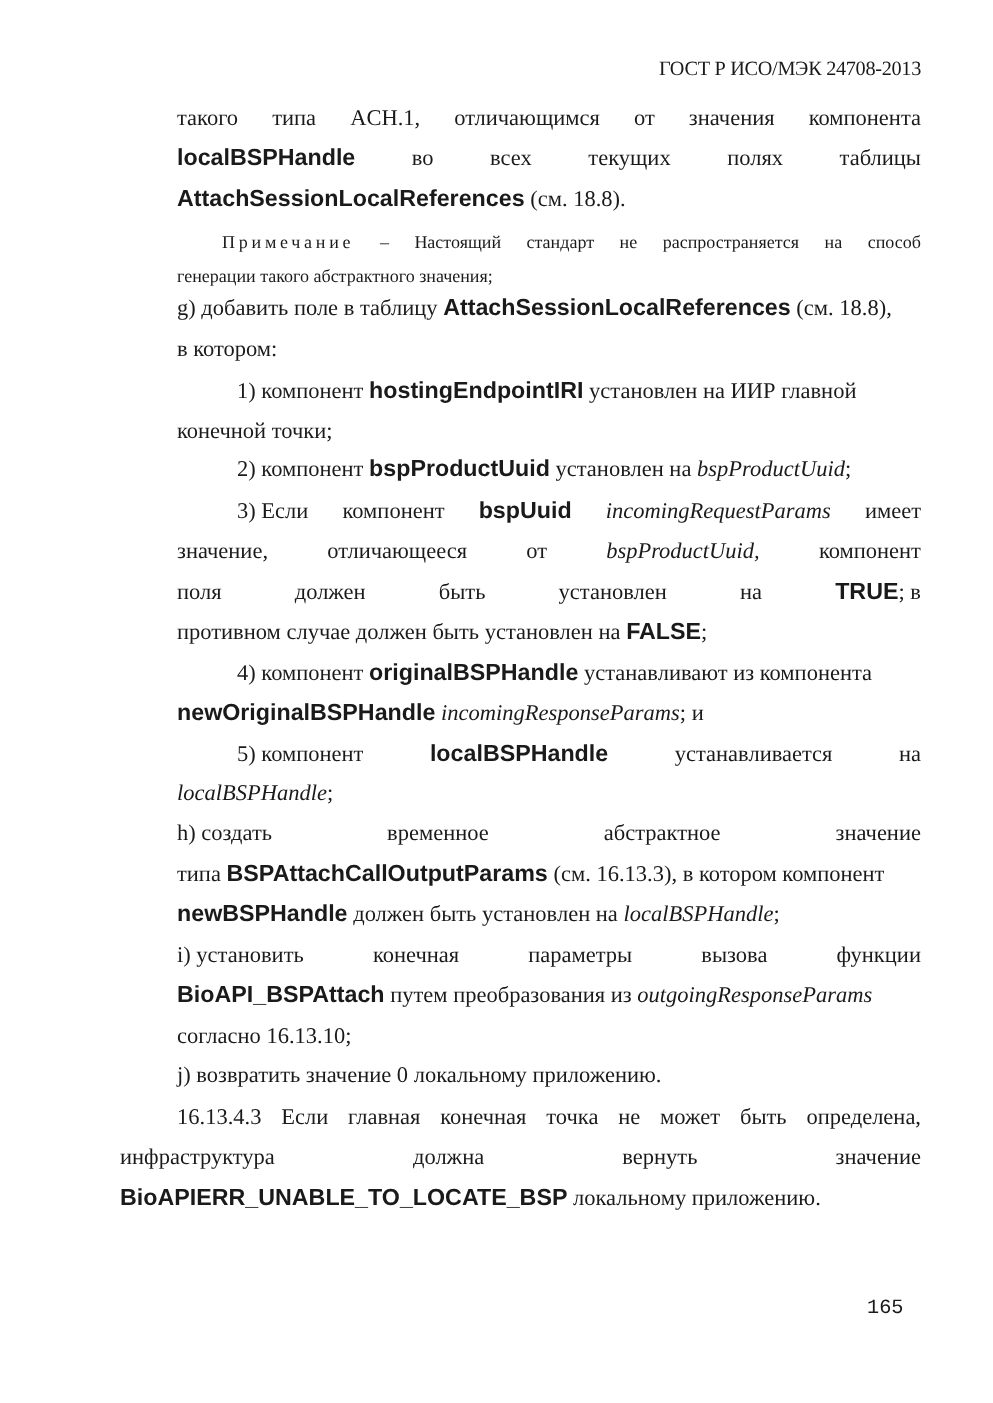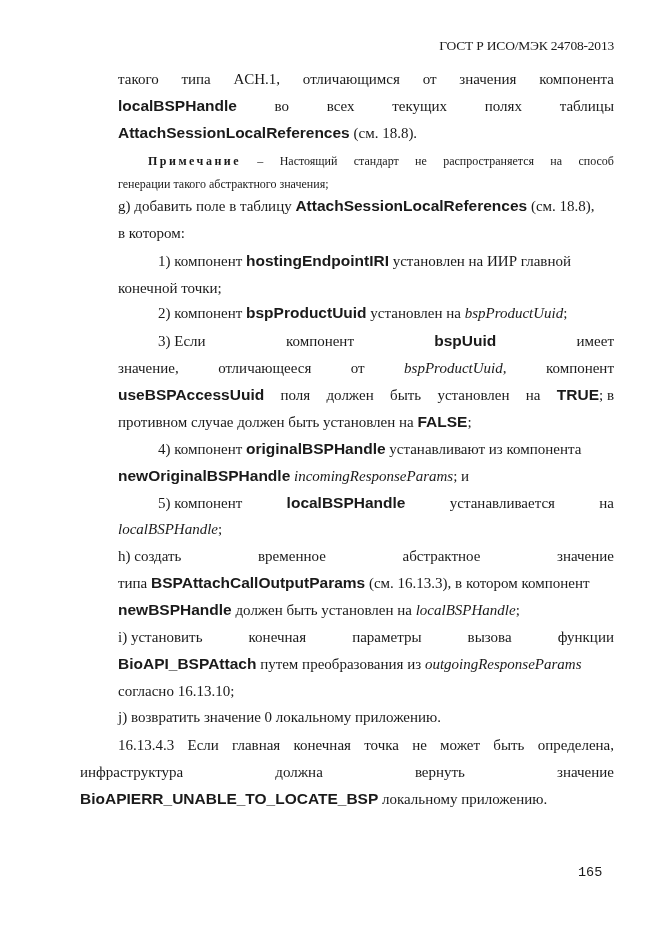--- a/index.html
+++ b/index.html
@@ -5,21 +5,21 @@
   html, body { margin: 0; padding: 0; background: #ffffff; }
   body { width: 662px; height: 935px; position: relative; overflow: hidden;
          font-family: "Liberation Serif", "DejaVu Serif", serif; color: #1a1a1a; }
   .hdr { position: absolute; top: 38px; right: 48px; font-size: 13.5px; letter-spacing: -0.2px; }
   .line { position: absolute; left: 118px; width: 496px; font-size: 15px; line-height: 18px;
           white-space: nowrap; }
   .just { display: flex; justify-content: space-between; }
   .b { font-family: "Liberation Sans", "DejaVu Sans", sans-serif; font-weight: bold; font-size: 15.5px; }
   .i { font-style: italic; }
   .note { font-size: 12px; }
-  .spaced { letter-spacing: 2.5px; font-weight: bold; }
+  .spaced { letter-spacing: 2.5px; }
   .pgnum { position: absolute; top: 865px; left: 578px; font-size: 13.5px; font-family: Liberation Mono, monospace; }
 </style>
 </head>
 <body>
 
 <div class="hdr">ГОСТ Р ИСО/МЭК 24708-2013</div>
 
 <div class="line just" style="top:70px">
   <span>такого</span>
   <span>типа</span>
@@ -56,31 +56,31 @@
 
 <div class="line" style="top:252px; left:158px; width:456px"><span>1)  компонент </span><span class="b">hostingEndpointIRI</span><span> установлен на ИИР главной</span></div>
 <div class="line" style="top:279px">конечной точки;</div>
 
 <div class="line" style="top:304px; left:158px; width:456px"><span>2)  компонент </span><span class="b">bspProductUuid</span><span> установлен на </span><span class="i">bspProductUuid</span><span>;</span></div>
 
 <div class="line just" style="top:332px; left:158px; width:456px">
   <span>3) Если</span>
   <span>компонент</span>
   <span class="b">bspUuid</span>
+  <span class="i">incomingRequestParams</span>
   <span>имеет</span>
 </div>
 <div class="line just" style="top:359px">
   <span>значение,</span>
   <span>отличающееся</span>
   <span>от</span>
   <span class="i">bspProductUuid,</span>
   <span>компонент</span>
 </div>
 <div class="line just" style="top:386px">
-  <span class="b">useBSPAccessUuid</span>
   <span>поля</span>
   <span>должен</span>
   <span>быть</span>
   <span>установлен</span>
   <span>на</span>
   <span><span class="b">TRUE</span><span>; в</span></span>
 </div>
 <div class="line" style="top:413px"><span>противном случае должен быть установлен на </span><span class="b">FALSE</span><span>;</span></div>
 
 <div class="line" style="top:440px; left:158px; width:456px"><span>4)  компонент </span><span class="b">originalBSPHandle</span><span> устанавливают из компонента</span></div>

